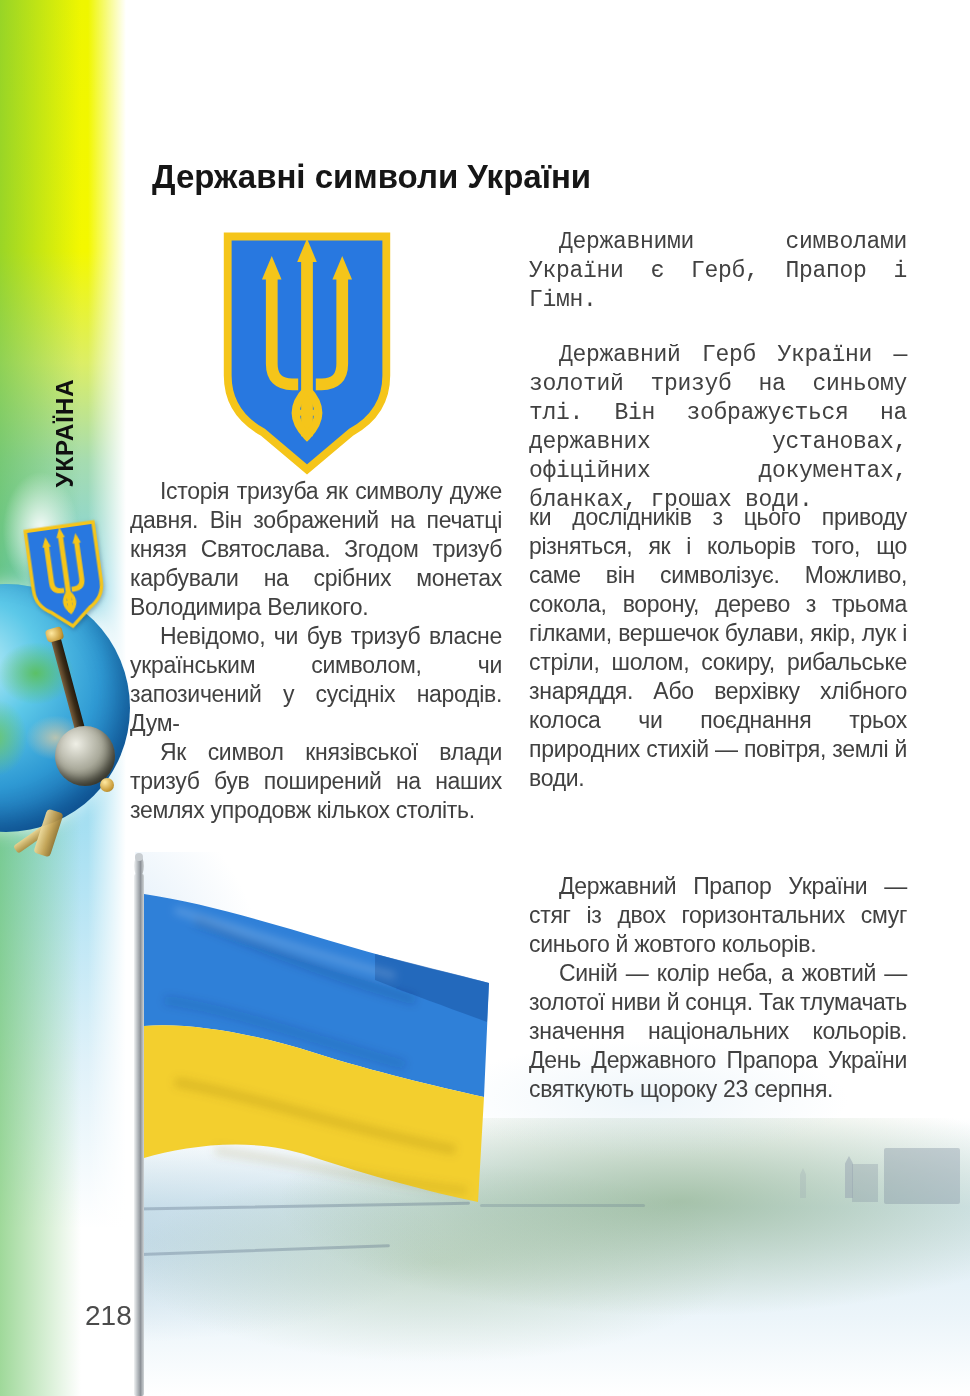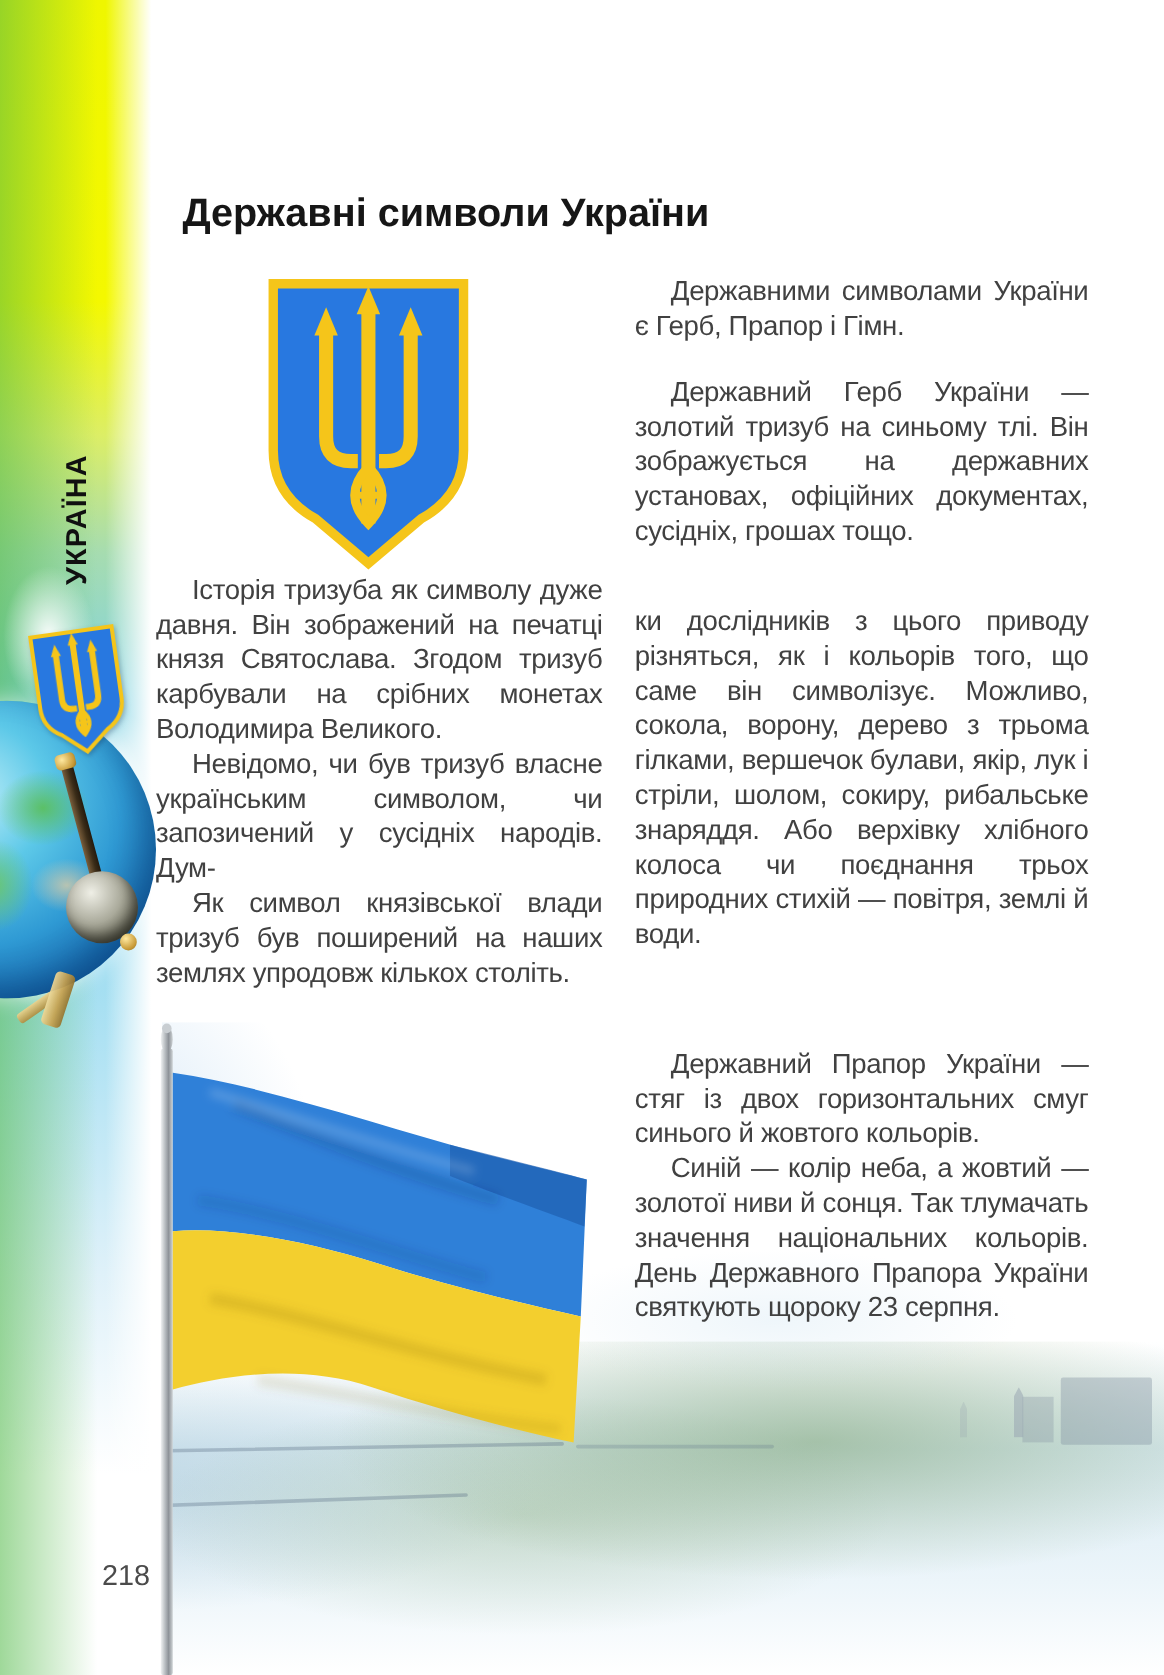--- a/index.html
+++ b/index.html
@@ -55,21 +55,21 @@
     background:linear-gradient(to right,#f0d896,#c8a250 55%,#96742e);transform:rotate(18deg);}
 
   
   .title{
     position:absolute;left:152px;top:136px;width:640px;z-index:3;
     font-size:33px;font-weight:700;color:#161616;letter-spacing:0;
   }
   .col{position:absolute;z-index:3;color:#414141;font-size:23px;line-height:29px;letter-spacing:-0.3px;}
   .para{margin:0;text-align:justify;}
   .para.indent{text-indent:30px;}
-  .intro-col{left:529px;top:228px;width:378px;}
+  .intro-col{left:529px;top:228px;width:378px;font-family:Liberation Mono, monospace;}
   .intro-col .para + .para{margin-top:26px;}
   .left-mid{left:130px;top:477px;width:372px;}
   .right-mid{left:529px;top:503px;width:378px;}
   .right-flag{left:529px;top:872px;width:378px;}
 
   .emblem-fig{position:absolute;left:214px;top:226px;width:186px;height:252px;z-index:3;}
 
   
   .flag-sky{position:absolute;left:0;top:852px;width:430px;height:430px;z-index:1;
     background:radial-gradient(60% 60% at 16% 28%, rgba(172,208,238,.55), rgba(172,208,238,0) 75%);}
@@ -87,21 +87,21 @@
   .bridge{position:absolute;background:rgba(92,112,134,.35);height:3px;border-radius:2px;}
   .bridge.b1{left:90px;top:87px;width:380px;transform:rotate(-1deg);}
   .bridge.b2{left:60px;top:132px;width:330px;transform:rotate(-2deg);}
   .bridge.b3{left:480px;top:86px;width:165px;opacity:.7;}
   .bldg{position:absolute;right:10px;top:30px;width:76px;height:56px;background:rgba(128,144,160,.38);border-radius:2px;}
   .bldg2{position:absolute;right:92px;top:46px;width:26px;height:38px;background:rgba(128,144,160,.30);}
   .tower{position:absolute;background:rgba(150,162,176,.5);}
   .tower.t1{left:845px;top:38px;width:8px;height:42px;clip-path:polygon(50% 0,100% 18%,100% 100%,0 100%,0 18%);}
   .tower.t2{left:800px;top:50px;width:6px;height:30px;opacity:.5;clip-path:polygon(50% 0,100% 22%,100% 100%,0 100%,0 22%);}
 
-  .pagenum{position:absolute;left:85px;top:1300px;z-index:5;font-size:24px;color:#4b4b4b;text-align:center;}
+  .pagenum{position:absolute;left:85px;top:1300px;z-index:5;font-size:28px;color:#4b4b4b;text-align:center;}
 </style>
 </head>
 <body>
 
 <div class="page">
 
   <svg width="0" height="0" style="position:absolute">
     <defs>
       <symbol id="emblem-sym" viewBox="0 0 190 256">
         <path d="M14,10 H176 V152 Q176,190 140,210 L95,248 L50,210 Q14,190 14,152 Z" fill="#2878e0" stroke="#f5c51a" stroke-width="8"></path>
@@ -151,21 +151,21 @@
   </div>
 
   <h1 class="title">Державні символи України</h1>
 
   <svg class="emblem-fig" viewBox="0 0 190 256">
     <use href="#emblem-sym"></use>
   </svg>
 
   <div class="col intro-col">
     <p class="para indent">Державними символами України є Герб, Прапор і Гімн.</p>
-    <p class="para indent">Державний Герб України — золотий тризуб на синьому тлі. Він зображується на державних установах, офіційних документах, сусідніх, грошах тощо.</p>
+    <p class="para indent">Державний Герб України — золотий тризуб на синьому тлі. Він зображується на державних установах, офіційних документах, бланках, грошах води.</p>
   </div>
 
   <div class="col left-mid">
     <p class="para indent">Історія тризуба як символу дуже давня. Він зображений на печатці князя Святослава. Згодом тризуб карбували на срібних монетах Володимира Великого.</p>
     <p class="para indent">Невідомо, чи був тризуб власне українським символом, чи запозичений у сусідніх народів. Дум-</p>
     <p class="para indent">Як символ князівської влади тризуб був поширений на наших землях упродовж кількох століть.</p>
   </div>
   <div class="col right-mid">
     <p class="para">ки дослідників з цього приводу різняться, як і кольорів того, що саме він символізує. Можливо, сокола, ворону, дерево з трьома гілками, вершечок булави, якір, лук і стріли, шолом, сокиру, рибальське знаряддя. Або верхівку хлібного колоса чи поєднання трьох природних стихій — повітря, землі й води.</p>
   </div>

